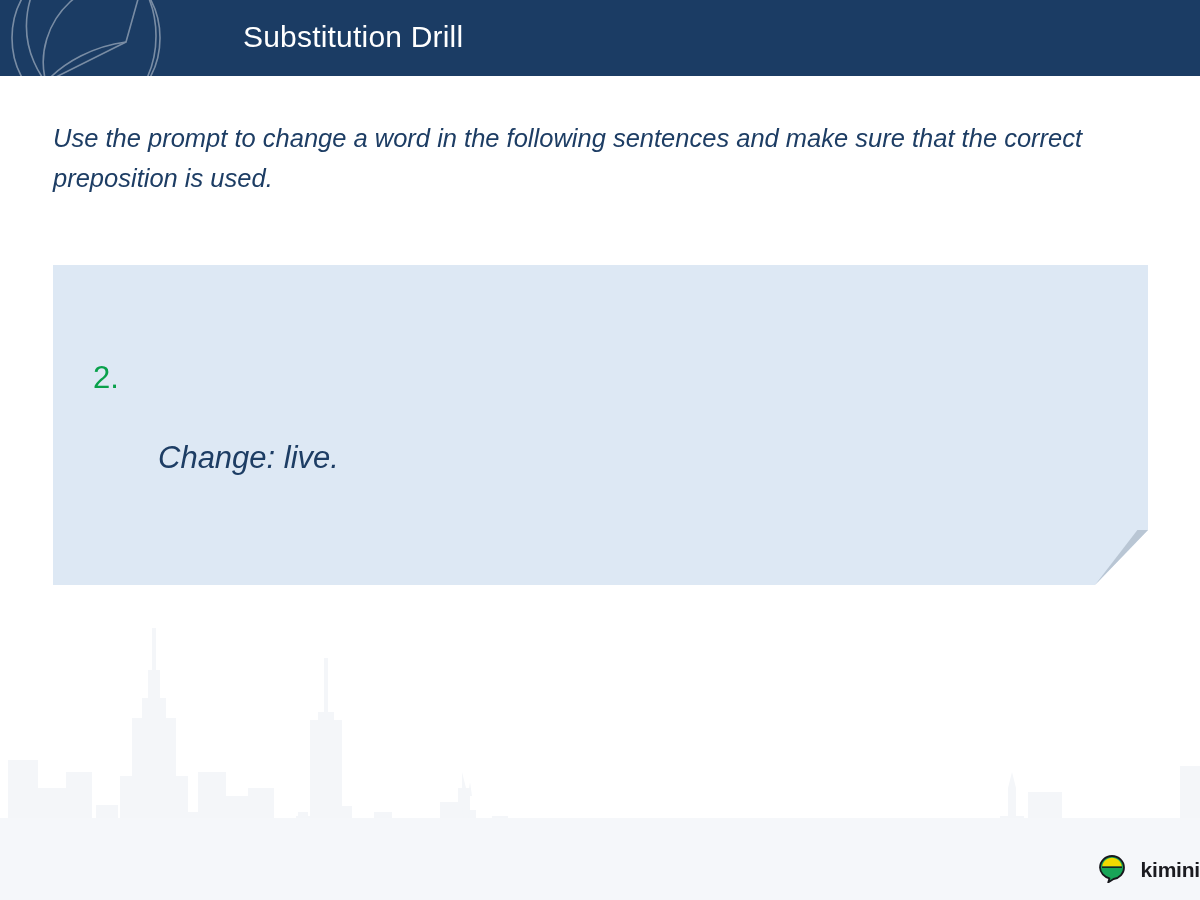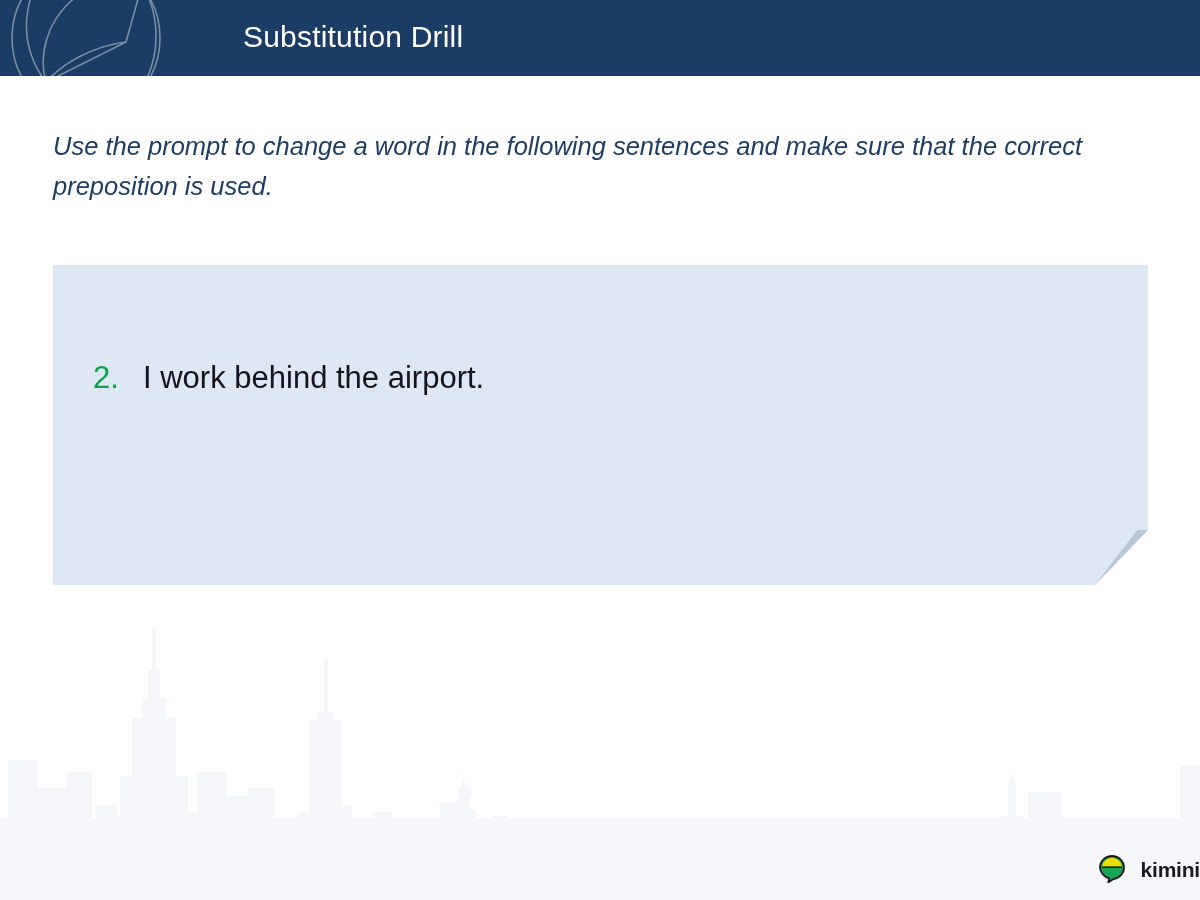--- a/index.html
+++ b/index.html
@@ -59,21 +59,20 @@
   
   .instruction {
     position: absolute;
     left: 53px;
     top: 118px;
     width: 1070px;
     color: #1d3d64;
     font-size: 25.5px;
     font-style: italic;
     line-height: 40px;
-    margin-top: 8px;
   }
 
   
   .card-wrap {
     position: absolute;
     left: 53px;
     top: 265px;
     width: 1095px;
     height: 320px;
   }
@@ -189,23 +188,23 @@
     <div class="header-title">Substitution Drill</div>
   </div>
 
   <div class="instruction">Use the prompt to change a word in the following sentences and make sure that the correct preposition is used.</div>
 
   <div class="card-wrap">
     <div class="card">
 
       <div class="q-row">
         <span class="q-number">2.</span>
-        <span class="q-sentence">I work behind the airport.</span>
       </div>
 
+      <div class="q-change">Change: live.</div>
     </div>
     <div class="card-fold-2"></div>
   </div>
 
   <svg class="skyline" viewBox="0 0 1200 300" preserveAspectRatio="none" aria-hidden="true">
     <g fill="#f4f6f9">
 
       <rect x="8" y="160" width="30" height="140"></rect>
       <rect x="38" y="188" width="28" height="112"></rect>
       <rect x="66" y="172" width="26" height="128"></rect>

